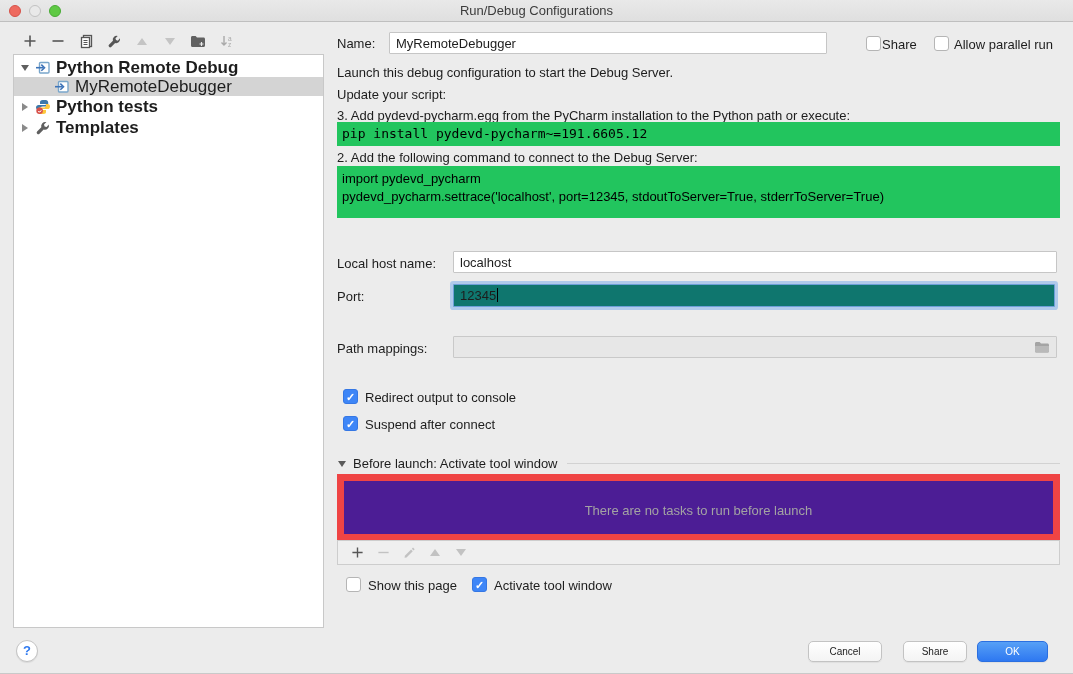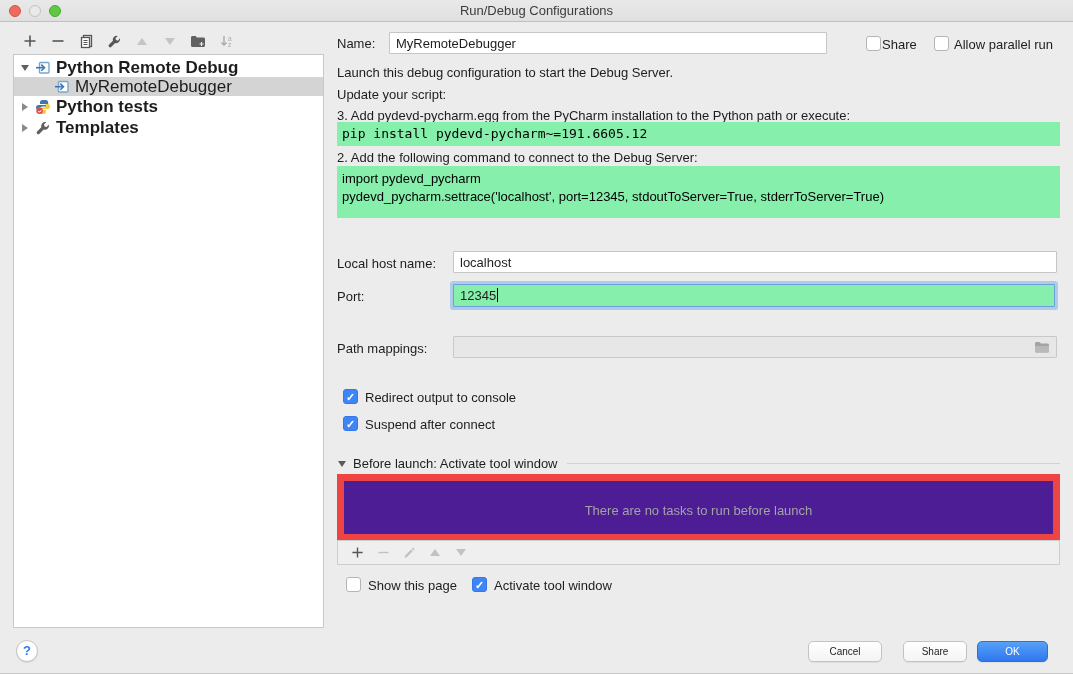--- a/index.html
+++ b/index.html
@@ -35,31 +35,31 @@
   .ticon { width:16px; height:16px; margin-right:5px; flex:0 0 16px; }
   .tlabel { font-size:17px; color:#1d1d1d; }
   .tlabel.bold { font-weight:bold; }
   .trow.selected { background:#d4d4d4; }
 
   
   .para { position:absolute; left:337px; font-size:13px; color:#1d1d1d; white-space:nowrap; }
 
   input.field { font-size:13px; color:#1d1d1d; background:#fff; border:1px solid #c6c6c6; border-radius:1px;
      padding:0 6px; outline:none; }
-  .codeblock { position:absolute; left:337px; width:723px; background:#86efac;
+  .codeblock { position:absolute; left:337px; width:723px; background:#22c55e;
      font-family:"DejaVu Sans Mono","Liberation Mono",monospace; font-size:13px; color:#000;
      white-space:pre; overflow:hidden; }
 
   
   .cb { position:absolute; width:15px; height:15px; border-radius:3px; background:#fff; border:1px solid #b5b5b5; }
   .cb.checked { background:#3e86f7; border-color:#3577e4; color:#fff; font-size:11px; font-weight:bold;
      text-align:center; line-height:14px; }
 
   
-  [data-name="port-input"] { position:absolute; left:453px; top:284px; width:602px; height:23px; background:#86efac;
+  [data-name="port-input"] { position:absolute; left:453px; top:284px; width:602px; height:23px; background:#0f766e;
      border:1px solid #6d9fd8; border-radius:1px; box-shadow:0 0 0 3px rgba(125,175,235,.55);
      font-size:13px; line-height:21px; padding:0 6px; color:#1d1d1d; }
   .caret { display:inline-block; width:1px; height:14px; background:#000; vertical-align:-2px; margin-left:1px; }
 
   [data-name="path-mappings-input"] { position:absolute; left:453px; top:336px; width:604px; height:22px;
      background:#e7e7e7; border:1px solid #c9c9c9; border-radius:1px; }
 
   
   [data-name="before-launch-header"] { position:absolute; left:338px; top:456px; width:722px; height:15px;
      display:flex; align-items:center; }

